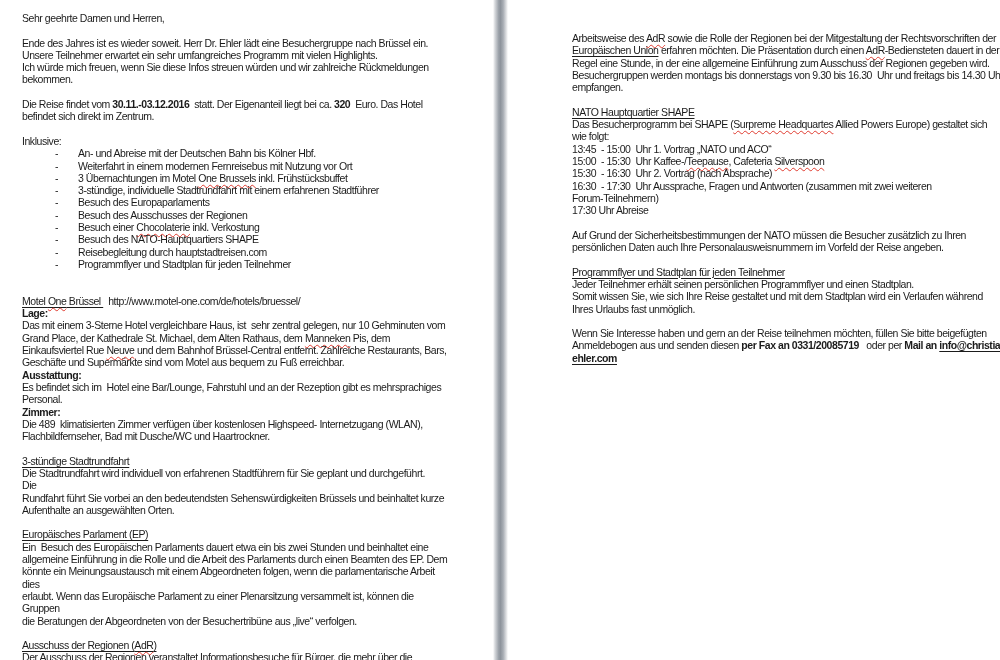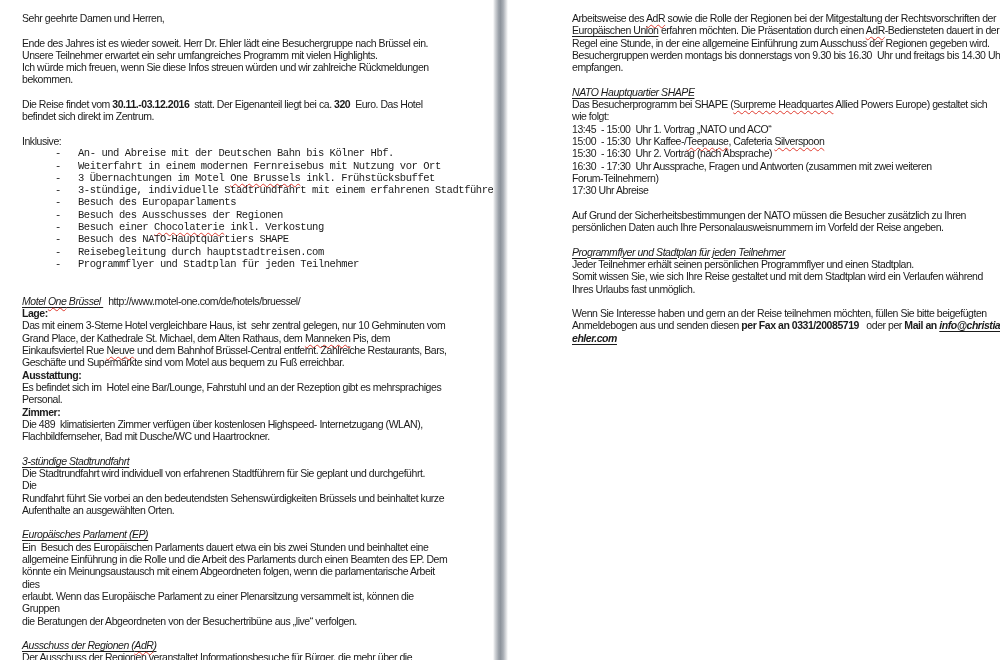--- a/index.html
+++ b/index.html
@@ -20,35 +20,35 @@
   #page-right { left: 508px; width: 492px; }
   .page-content {
     position: absolute;
     font-size: 10.5px;
     letter-spacing: -0.45px;
     line-height: 12.3px;
     white-space: pre;
     margin-top: 8px;
   }
   #page-left  .page-content { left: 22px;  top: 4px; width: 462px; }
-  #page-right .page-content { left: 64px;  top: 4px; width: 420px; }
+  #page-right .page-content { left: 64px;  top: 24px; width: 420px; }
   .separator {
     position: absolute;
     left: 493px;
     top: 0;
     width: 15px;
     height: 660px;
     background: linear-gradient(to right,
       #ffffff 0%, #d9dbde 12%, #9aa0a8 38%, #8e949c 50%, #a8adb4 68%, #e3e4e6 90%, #ffffff 100%);
   }
   .line { height: 12.3px; }
-  .line.li { padding-left: 33px; font-family: Liberation Mono, monospace; }
+  .line.li { padding-left: 33px; }
   .dash { display: inline-block; width: 23px; }
   .b { font-weight: bold; }
-  .u { text-decoration: underline; text-underline-offset: 2px; text-decoration-thickness: 1px; font-style: italic; }
+  .u { text-decoration: underline; text-underline-offset: 2px; text-decoration-thickness: 1px; }
   .sr {
     text-decoration-line: underline;
     text-decoration-style: wavy;
     text-decoration-color: #e03c31;
     text-decoration-thickness: 1px;
     text-underline-offset: 2px;
   }
   .sg {
     text-decoration-line: underline;
     text-decoration-style: wavy;

